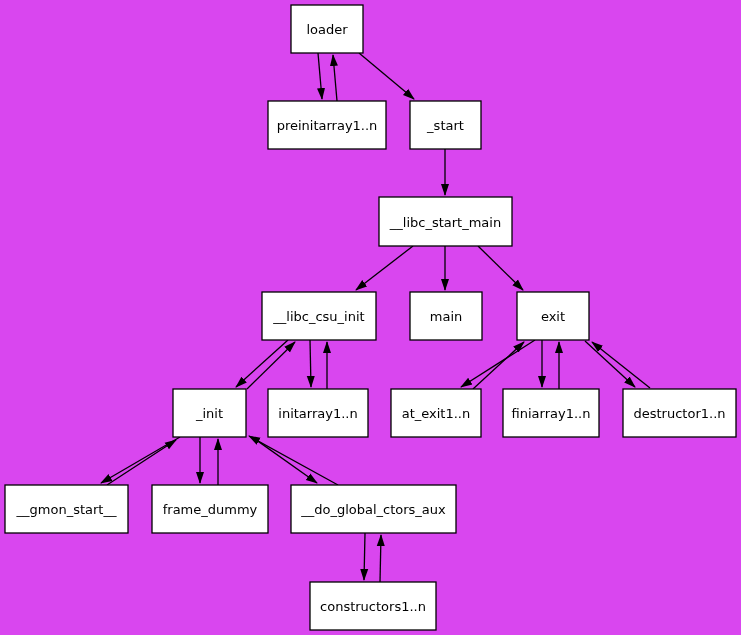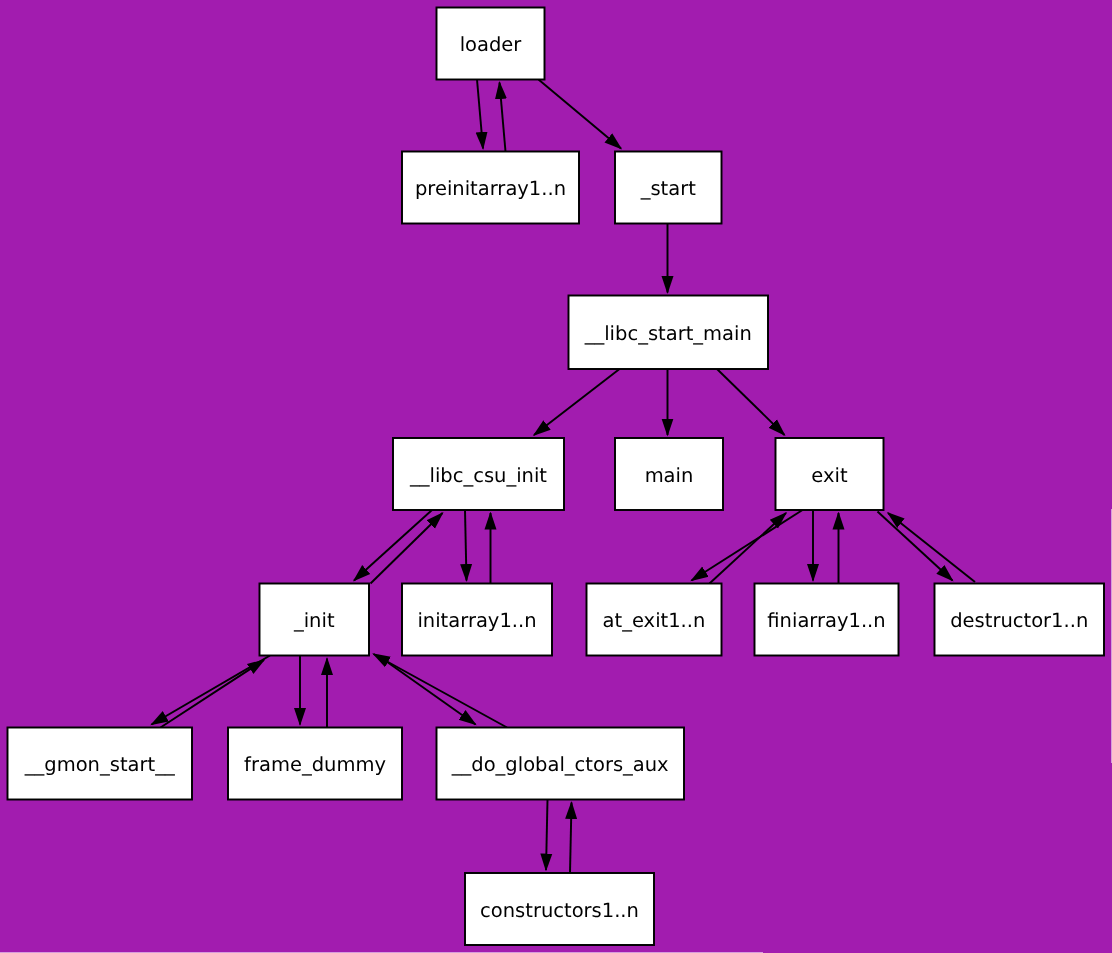--- a/index.html
+++ b/index.html
@@ -26,21 +26,21 @@
     text-anchor: middle;
   }
   .edge-line {
     stroke-width: 1.3px;
     fill: none;
   }
 </style>
 </head>
 <body>
 
-<div class="canvas" style="background: #a21caf; text-align: right;">
+<div class="canvas" style="background: #d946ef; text-align: right;">
   <svg id="graph-svg" width="741" height="635" viewBox="0 0 741 635" xmlns="http://www.w3.org/2000/svg">
     <defs>
       <marker id="arrow" viewBox="0 0 12 10" refX="11" refY="5" markerWidth="12" markerHeight="10" markerUnits="userSpaceOnUse" orient="auto">
         <polygon id="arrow-shape" points="0,1 12,5 0,9" fill="#000000"></polygon>
       </marker>
     </defs>
     <g id="edges-layer">
         <line class="edge-line" x1="318" y1="53" x2="322" y2="99" stroke="#000000" marker-end="url(#arrow)"></line>
         <line class="edge-line" x1="337" y1="101" x2="333" y2="55" stroke="#000000" marker-end="url(#arrow)"></line>
         <line class="edge-line" x1="359" y1="53" x2="414" y2="99" stroke="#000000" marker-end="url(#arrow)"></line>

